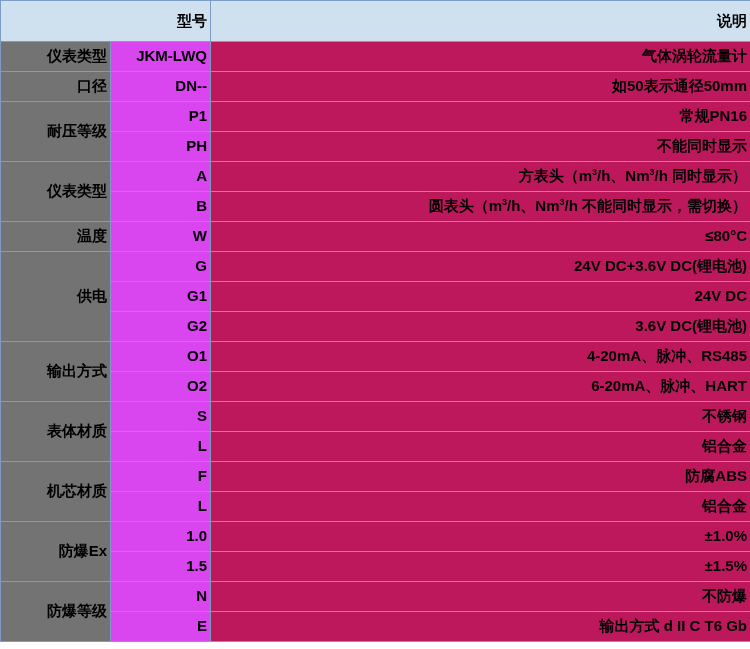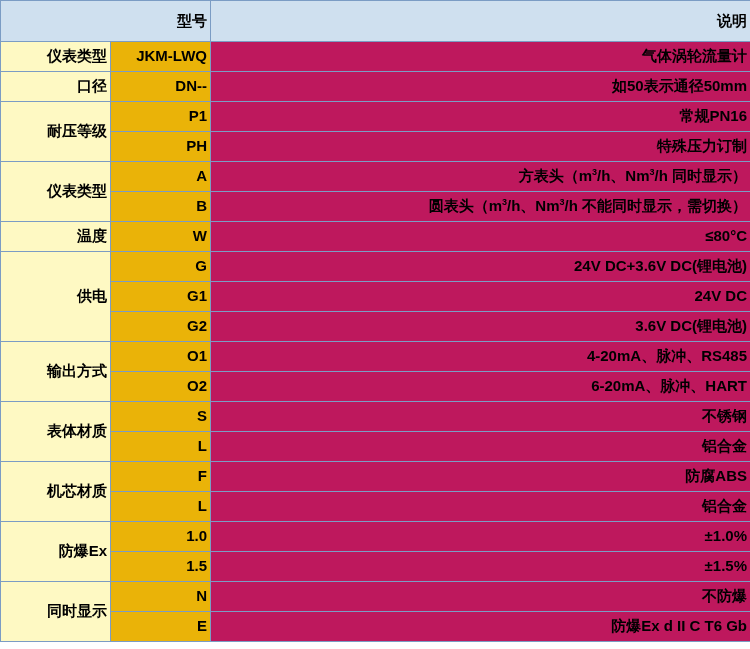--- a/index.html
+++ b/index.html
@@ -27,32 +27,32 @@
     padding: 3px;
     line-height: 1.25;
   }
   
   col.c-label { width: 110px; }
   col.c-code  { width: 100px; }
   col.c-desc  { width: 540px; }
 
   
   .label-cell {
-    background: #fef9c3;
+    background: #737373;
     font-weight: bold;
     font-size: 15px;
   }
   .header-cell {
     background: #cfe0ef;
     font-weight: bold;
     font-size: 15px;
     height: 34px;
   }
   .code-cell {
-    background: #eab308;
+    background: #d946ef;
     font-weight: bold;
     font-size: 15px;
   }
   .desc-cell {
     background: #be185d;
     font-weight: bold;
     font-size: 15px;
   }
   .row-h { height: 30px; }
   sup {
@@ -85,21 +85,21 @@
         <td class="code-cell">DN--</td>
         <td class="desc-cell">如50表示通径50mm</td>
       </tr>
       <tr class="row-h">
         <td class="label-cell" rowspan="2">耐压等级</td>
         <td class="code-cell">P1</td>
         <td class="desc-cell">常规PN16</td>
       </tr>
       <tr class="row-h">
         <td class="code-cell">PH</td>
-        <td class="desc-cell">特殊压力订制</td>
+        <td class="desc-cell">不能同时显示</td>
       </tr>
       <tr class="row-h">
         <td class="label-cell" rowspan="2">仪表类型</td>
         <td class="code-cell">A</td>
         <td class="desc-cell">方表头（m<sup>3</sup>/h、Nm<sup>3</sup>/h 同时显示）</td>
       </tr>
       <tr class="row-h">
         <td class="code-cell">B</td>
         <td class="desc-cell">圆表头（m<sup>3</sup>/h、Nm<sup>3</sup>/h 不能同时显示，需切换）</td>
       </tr>
@@ -151,22 +151,22 @@
       <tr class="row-h">
         <td class="label-cell" rowspan="2">防爆Ex</td>
         <td class="code-cell">1.0</td>
         <td class="desc-cell">±1.0%</td>
       </tr>
       <tr class="row-h">
         <td class="code-cell">1.5</td>
         <td class="desc-cell">±1.5%</td>
       </tr>
       <tr class="row-h">
-        <td class="label-cell" rowspan="2">同时显示</td>
+        <td class="label-cell" rowspan="2">防爆等级</td>
         <td class="code-cell">N</td>
         <td class="desc-cell">不防爆</td>
       </tr>
       <tr class="row-h">
         <td class="code-cell">E</td>
-        <td class="desc-cell">防爆Ex d II C T6 Gb</td>
+        <td class="desc-cell">输出方式 d II C T6 Gb</td>
       </tr>
     </tbody>
 </table>
 
 </body></html>

